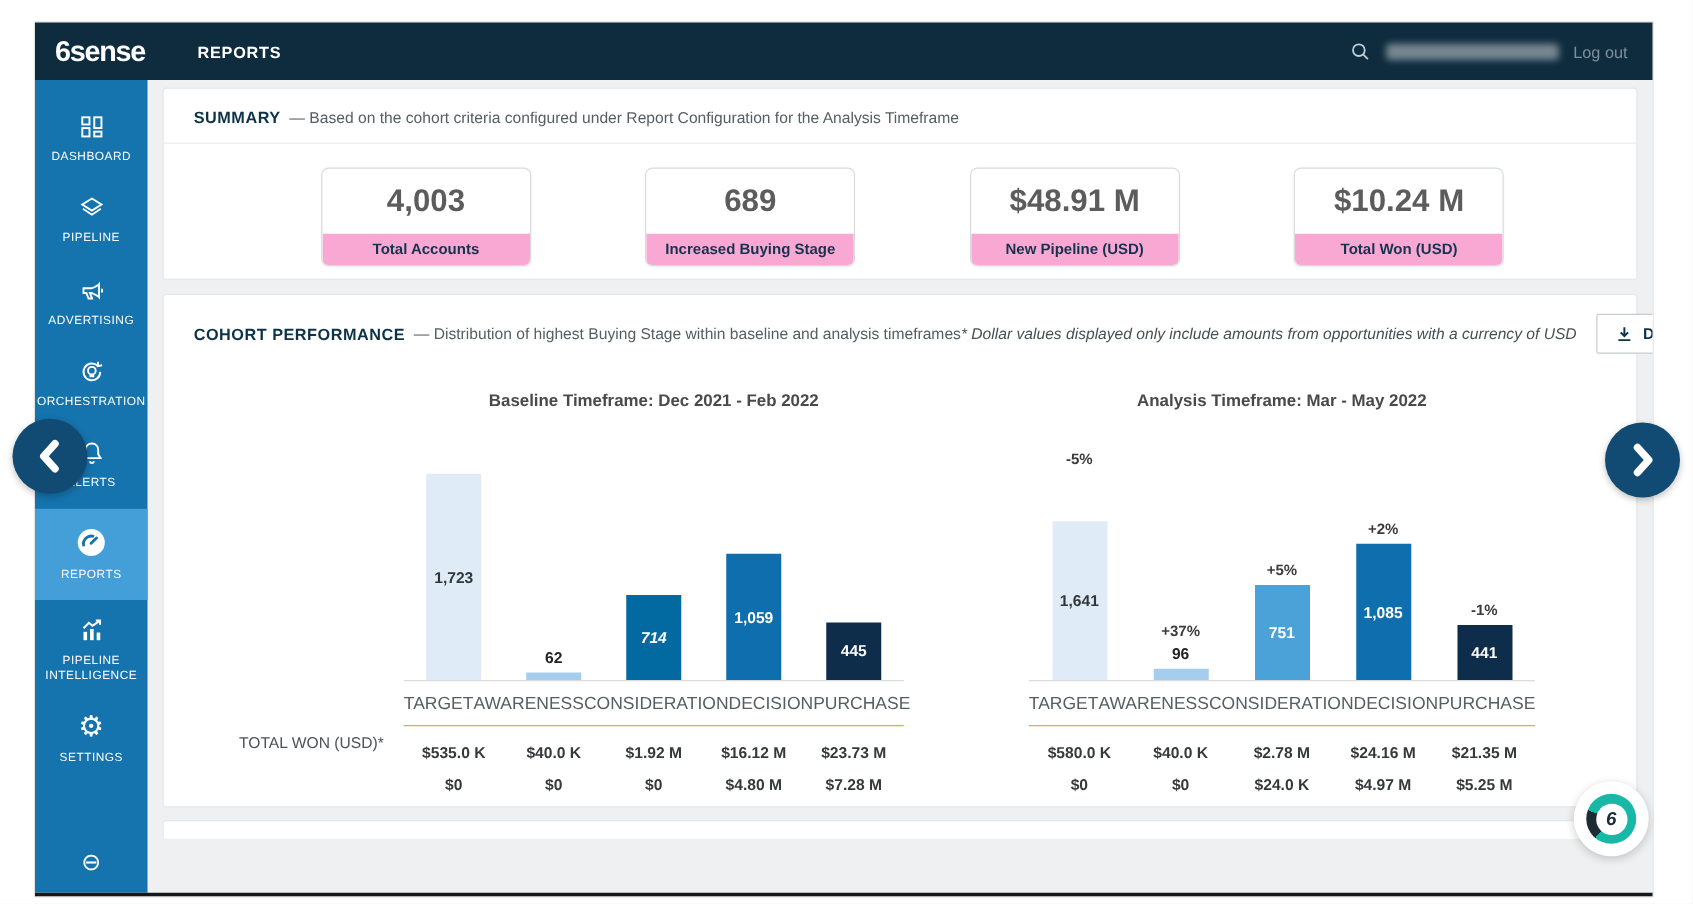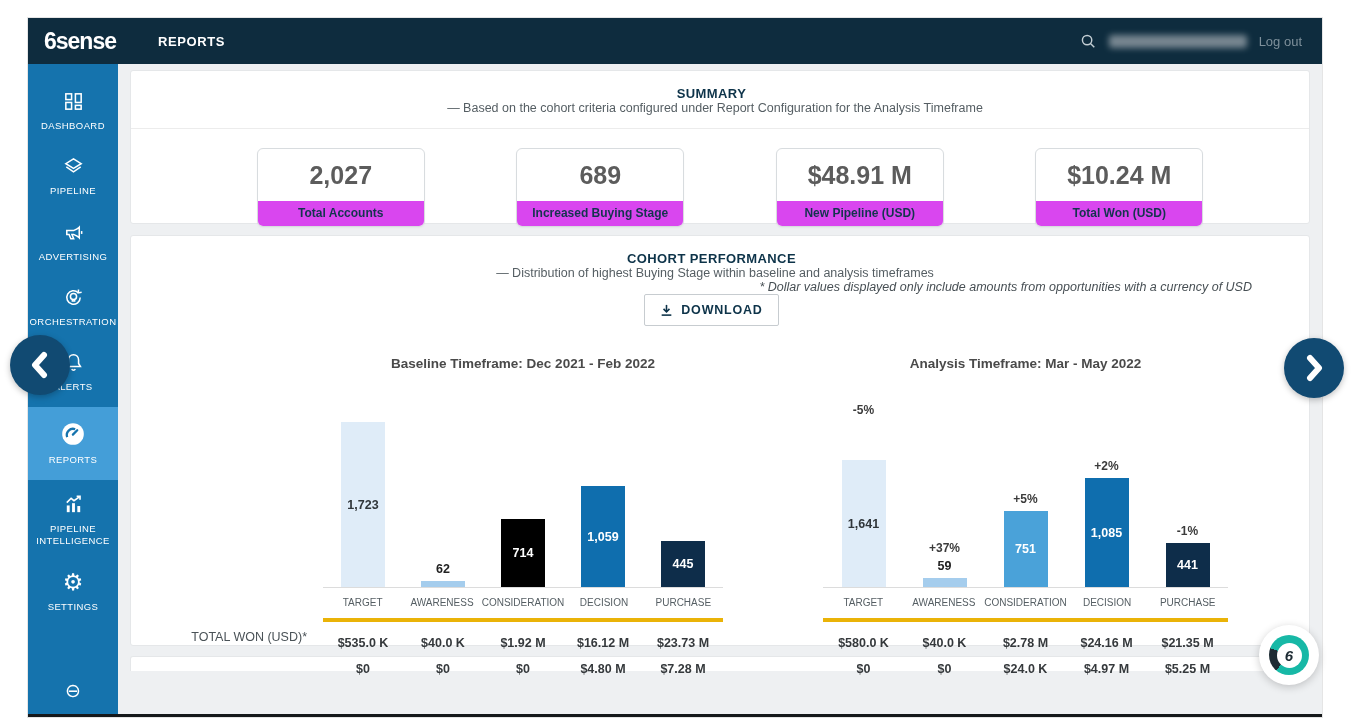--- a/index.html
+++ b/index.html
@@ -27,47 +27,47 @@
   
   .main{position:absolute;left:90px;top:46px;right:0;bottom:0;background:#eef0f2;overflow:hidden;}
   .pagehead{height:48px;background:#fff;display:flex;align-items:center;padding:0 14px 0 24px;}
   .breadcrumb{font-size:15px;font-weight:700;color:#454c52;}
   .more-dots{font-size:15px;font-weight:800;color:#454c52;margin-left:9px;letter-spacing:1px;cursor:pointer;}
   .hdr-buttons{margin-left:auto;display:flex;gap:11px;}
   .btn{background:#fff;border:1px solid #c7ccd0;color:#26333b;font-size:13.5px;padding:7px 17px;border-radius:2px;cursor:pointer;font-family:inherit;}
   .card{background:#fff;margin:0 12px;border:1px solid #e5e7e9;border-radius:3px;box-sizing:border-box;}
   .card.summary{margin-top:6px;height:154px;}
   .card.cohort{margin-top:11px;height:411px;}
-  .card-head{display:flex;align-items:center;padding:15px 41px 13px 24px;flex-direction:column;}
+  .card-head{display:flex;align-items:center;padding:15px 41px 13px 24px;}
   .card-title{font-size:13px;font-weight:800;color:#0d3349;letter-spacing:.4px;white-space:nowrap;}
   .card-sub{font-size:12.5px;color:#555e63;margin-left:7px;white-space:nowrap;}
   .summary .card-head{border-bottom:1px solid #ececec;}
   .note{font-style:italic;font-size:12.5px;color:#474f54;margin-left:auto;margin-right:16px;white-space:nowrap;}
   .dl-btn{display:flex;align-items:center;gap:8px;border:1px solid #c7ccd0;background:#fff;color:#0d3349;
           font-weight:700;font-size:12.5px;letter-spacing:.8px;padding:8px 15px;border-radius:2px;cursor:pointer;font-family:inherit;}
   
   .stats{display:grid;grid-template-columns:repeat(4,1fr);padding:19px 60px 0 80px;}
   .stat-card{width:166px;border:1px solid #d8dcdf;border-radius:6px;overflow:hidden;justify-self:center;background:#fff;box-shadow:0 1px 2px rgba(0,0,0,.04);}
   .stat-value{height:52px;display:flex;align-items:center;justify-content:center;font-size:25px;font-weight:600;color:#5c5c5c;}
-  .stat-label{background:#d946ef;color:#14344e;font-size:12px;font-weight:700;text-align:center;padding:5px 0 6px;}
+  .stat-label{background:#f9a8d4;color:#14344e;font-size:12px;font-weight:700;text-align:center;padding:5px 0 6px;}
   
   .charts-row{display:flex;padding:14px 0 0 24px;}
   .rowlabels{width:152px;text-align:right;font-size:12.5px;color:#4a5257;padding-top:271px;flex-shrink:0;}
   .rowlabels div{height:26px;line-height:26px;white-space:nowrap;}
   .chart{margin-left:16px;width:400px;flex-shrink:0;}
   .chart+.chart{margin-left:100px;width:405px;}
   .chart-title{text-align:center;font-weight:700;font-size:13.5px;color:#4a4a4a;height:34px;line-height:22px;}
   .bars{display:grid;grid-template-columns:repeat(5,1fr);height:200px;border-bottom:1px solid #dcdcdc;}
   .bcol{position:relative;height:100%;}
   .bar{position:absolute;bottom:0;left:50%;transform:translateX(-50%);width:44px;cursor:pointer;}
   .inbar{position:absolute;top:50%;left:0;right:0;transform:translateY(-50%);text-align:center;font-size:12.5px;font-weight:700;}
   .above-val{position:absolute;left:0;right:0;text-align:center;font-size:12.5px;font-weight:700;color:#222;}
   .delta{position:absolute;left:0;right:0;text-align:center;font-size:12px;font-weight:600;color:#3b3b3b;}
-  .stages{display:grid;grid-template-columns:repeat(5,1fr);font-size:10px;color:#555e63;text-align:center;
-          padding:9px 0 10px;border-bottom:4px solid #eab308;}
+  .stages{display:grid;grid-template-columns:repeat(5,1fr);font-size:14px;color:#555e63;text-align:center;
+          padding:9px 0 10px;border-bottom:1px solid #eab308;}
   .stages div{white-space:nowrap;}
   .money{display:grid;grid-template-columns:repeat(5,1fr);font-size:12.5px;font-weight:700;color:#35393c;text-align:center;}
   .money div{height:26px;line-height:26px;}
   .money.first{margin-top:8px;}
   .card-stub{height:14px;background:#fff;border:1px solid #e5e7e9;border-bottom:none;margin:10px 12px 0;border-radius:3px 3px 0 0;}
   
   .nav-circle{position:absolute;width:60px;height:60px;border-radius:50%;background:#114a72;display:flex;align-items:center;justify-content:center;cursor:pointer;z-index:20;box-shadow:0 2px 6px rgba(0,0,0,.25);}
   .nav-circle.left{left:10px;top:335px;}
   .nav-circle.right{left:1284px;top:338px;}
   .chat-widget{position:absolute;left:1259px;top:625px;width:60px;height:60px;border-radius:50%;background:#fff;
@@ -178,21 +178,21 @@
 
   <div class="main">
 
     <div class="card summary">
       <div class="card-head">
         <span class="card-title">SUMMARY</span>
         <span class="card-sub">— Based on the cohort criteria configured under Report Configuration for the Analysis Timeframe</span>
       </div>
       <div class="stats" id="stats">
           <div class="stat-card">
-            <div class="stat-value">2,027</div>
+            <div class="stat-value">4,003</div>
             <div class="stat-label">Total Accounts</div>
           </div>
           <div class="stat-card">
             <div class="stat-value">689</div>
             <div class="stat-label">Increased Buying Stage</div>
           </div>
           <div class="stat-card">
             <div class="stat-value">$48.91 M</div>
             <div class="stat-label">New Pipeline (USD)</div>
           </div>
@@ -229,21 +229,21 @@
               <div class="bcol">
                 <div class="bar" style="height: 165px; background: rgb(223, 236, 248);">
                   <div class="inbar" style="color: rgb(48, 54, 58);">1,723</div>
                 </div>
               </div>
               <div class="bcol">
                 <div class="above-val" style="bottom: 11px;">62</div>
                 <div class="bar" style="height: 6px; background: rgb(165, 205, 237);"></div>
               </div>
               <div class="bcol">
-                <div class="bar" style="height: 68px; background: #000000;">
+                <div class="bar" style="height: 68px; background: #0369a1; font-style: italic;">
                   <div class="inbar" style="color: rgb(255, 255, 255);">714</div>
                 </div>
               </div>
               <div class="bcol">
                 <div class="bar" style="height: 101px; background: rgb(15, 110, 174);">
                   <div class="inbar" style="color: rgb(255, 255, 255);">1,059</div>
                 </div>
               </div>
               <div class="bcol">
                 <div class="bar" style="height: 46px; background: rgb(14, 45, 74);">
@@ -276,21 +276,21 @@
         <div class="chart" id="chart-1">
             <div class="chart-title">Analysis Timeframe: Mar - May 2022</div>
             <div class="bars">
               <div class="bcol">
                 <div class="delta" style="bottom: 170px;">-5%</div>
                 <div class="bar" style="height: 127px; background: rgb(223, 236, 248);">
                   <div class="inbar" style="color: rgb(48, 54, 58);">1,641</div>
                 </div>
               </div>
               <div class="bcol">
-                <div class="above-val" style="bottom: 14px;">59</div>
+                <div class="above-val" style="bottom: 14px;">96</div>
                 <div class="delta" style="bottom: 32px;">+37%</div>
                 <div class="bar" style="height: 9px; background: rgb(165, 205, 237);"></div>
               </div>
               <div class="bcol">
                 <div class="delta" style="bottom: 81px;">+5%</div>
                 <div class="bar" style="height: 76px; background: rgb(74, 162, 217);">
                   <div class="inbar" style="color: rgb(255, 255, 255);">751</div>
                 </div>
               </div>
               <div class="bcol">

